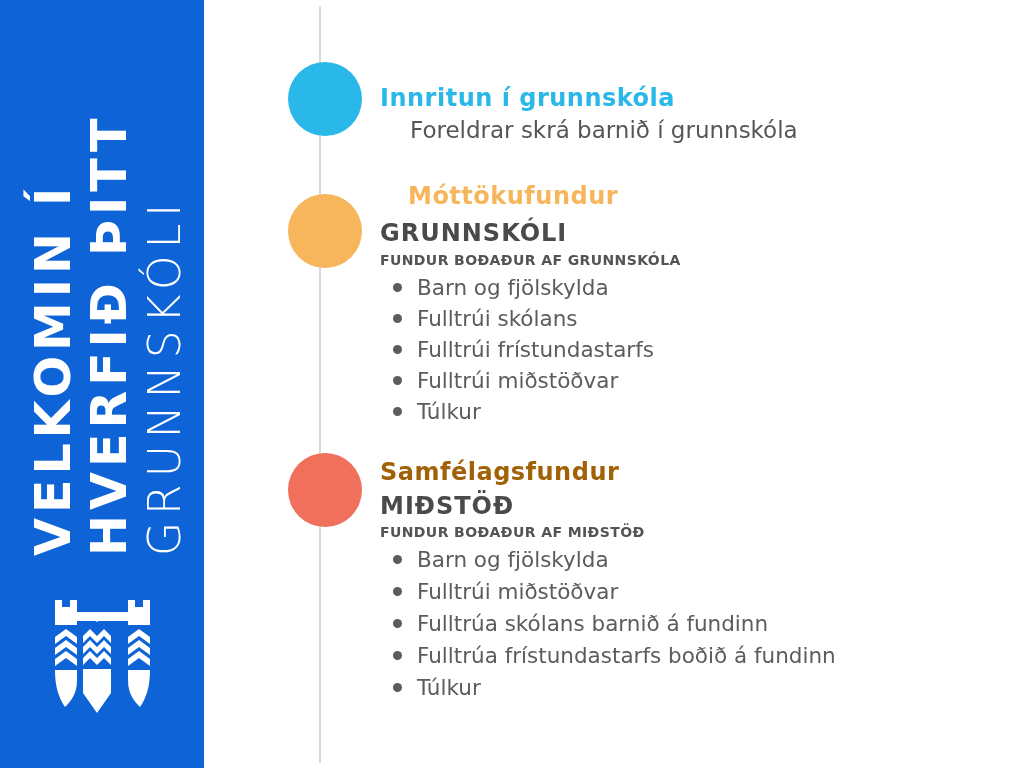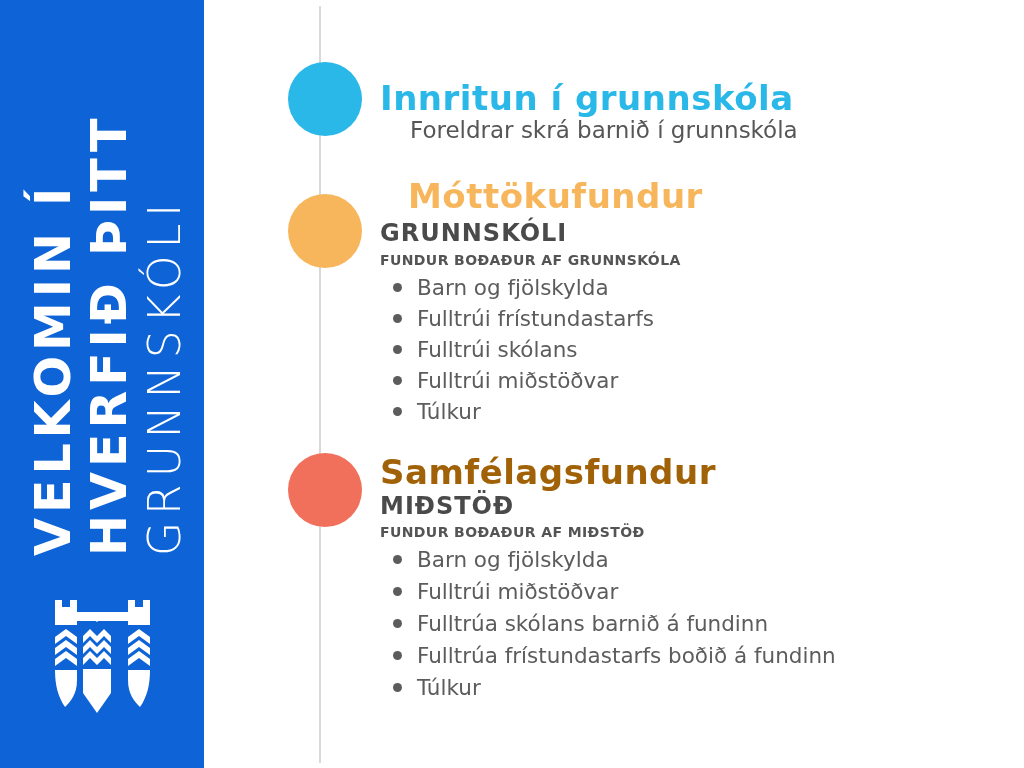--- a/index.html
+++ b/index.html
@@ -61,21 +61,21 @@
     width: 74px; height: 74px;
     border-radius: 50%;
   }
   .circle-1 { top: 62px;  background: #29B8E8; }
   .circle-2 { top: 194px; background: #F7B65B; }
   .circle-3 { top: 453px; background: #F1705C; }
 
   .step-title {
     position: absolute;
     left: 380px;
-    font-size: 34px;
+    font-size: 24px;
     font-weight: 700;
     letter-spacing: 0.5px;
     line-height: 34px;
     white-space: nowrap;
   }
   .title-1 { top: 81px;  color: #29B8E8; }
   .title-2 { top: 179px; color: #F7B65B; margin-left: 28px; }
   .title-3 { top: 455px; color: #a16207; }
 
   .step-subtitle {
@@ -186,22 +186,22 @@
   <div class="step-circle circle-1"></div>
   <div class="step-title title-1">Innritun í grunnskóla</div>
   <div class="step-subtitle">Foreldrar skrá barnið í grunnskóla</div>
 
   <div class="step-circle circle-2"></div>
   <div class="step-title title-2">Móttökufundur</div>
   <div class="step-host host-2">GRUNNSKÓLI</div>
   <div class="step-note note-2">FUNDUR BOÐAÐUR AF GRUNNSKÓLA</div>
   <ul class="step-list list-2">
     <li>Barn og fjölskylda</li>
+    <li>Fulltrúi skólans</li>
     <li>Fulltrúi frístundastarfs</li>
-    <li>Fulltrúi skólans</li>
     <li>Fulltrúi miðstöðvar</li>
     <li>Túlkur</li>
   </ul>
 
   <div class="step-circle circle-3"></div>
   <div class="step-title title-3">Samfélagsfundur</div>
   <div class="step-host host-3">MIÐSTÖÐ</div>
   <div class="step-note note-3">FUNDUR BOÐAÐUR AF MIÐSTÖÐ</div>
   <ul class="step-list list-3">
     <li>Barn og fjölskylda</li>

